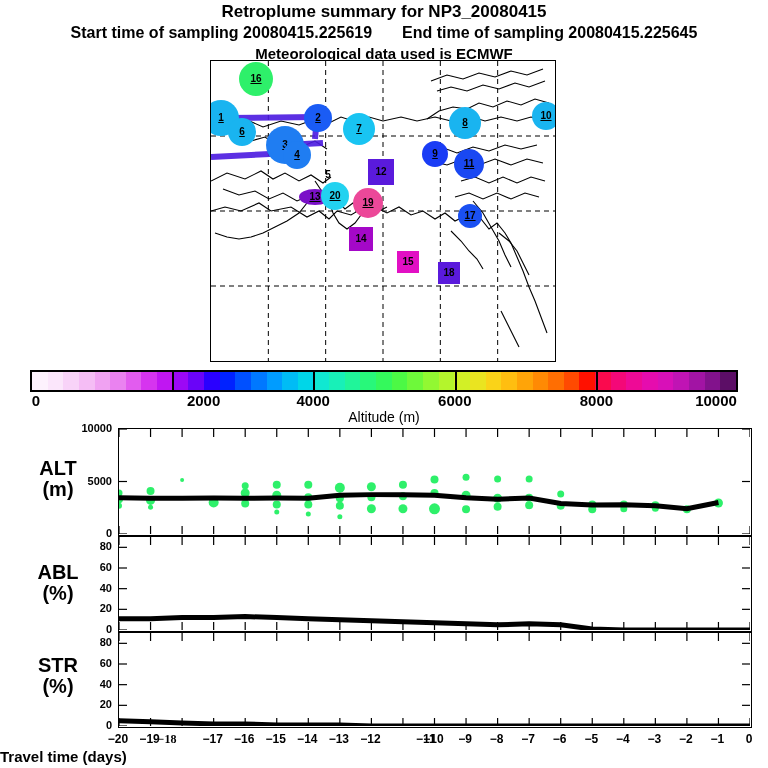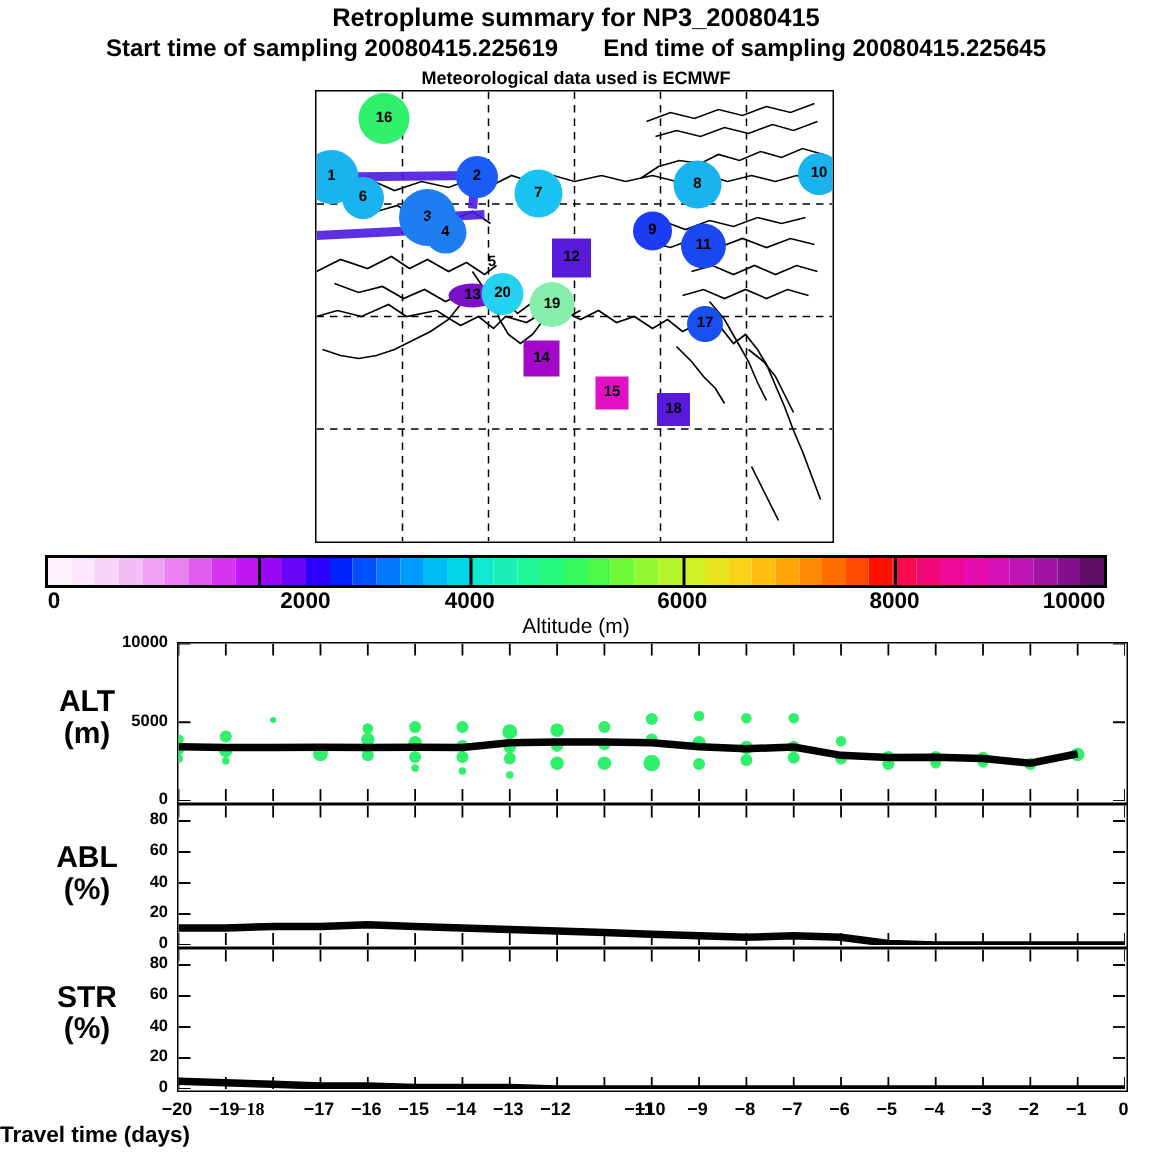--- a/index.html
+++ b/index.html
@@ -2,31 +2,31 @@
 <html><head>
 <meta charset="utf-8">
 <style>
   html,body{margin:0;padding:0;background:#fff;}
   body{width:768px;height:768px;position:relative;overflow:hidden;
        font-family:"Liberation Sans", sans-serif;color:#000;}
   .abs{position:absolute;}
   .ttl{width:768px;text-align:center;font-weight:bold;white-space:nowrap;}
   #title-main{top:2px;left:0;font-size:17px;}
   #subtitle-row{top:24px;left:0;font-size:16px;}
-  #subtitle-met{top:45px;left:0;font-size:12px;}
+  #subtitle-met{top:45px;left:0;font-size:15px;}
   #sub-start{margin-right:30px;}
 
   
   #map-panel{left:210px;top:60px;width:346px;height:302px;
              border:1.5px solid #000;box-sizing:border-box;background:#fff;overflow:hidden;}
   #map-svg{position:absolute;left:0;top:0;}
   .mk{position:absolute;transform:translate(-50%,-50%);
       display:flex;align-items:center;justify-content:center;
       font-size:10px;font-weight:bold;color:#000;line-height:1;}
-  .mk.circle{border-radius:50%;}
+  .mk.circle{border-radius:50%;text-decoration:underline;}
 
   
   #colorbar-wrap{left:30px;top:370px;width:708px;height:22px;
                  border:2px solid #000;box-sizing:border-box;display:flex;}
   #colorbar-wrap div{height:100%;flex:1 1 auto;}
   .cb-sep{position:absolute;top:370px;width:2px;height:22px;background:#000;}
   #cb-labels{left:0;top:392px;width:768px;height:20px;}
   .cb-lab{position:absolute;font-size:15px;font-weight:bold;transform:translateX(-50%);}
   #cb-axis-title{left:0;top:409px;width:768px;text-align:center;font-size:14px;}
 
@@ -118,21 +118,21 @@
     <div class="mk circle" style="left: 74px; top: 84px; width: 38px; height: 38px; background: rgb(31, 125, 242);">3</div>
     <div class="mk circle" style="left: 86px; top: 94px; width: 28px; height: 28px; background: rgb(31, 125, 242);">4</div>
     <div class="mk" style="left: 117px; top: 114px;">5</div>
     <div class="mk circle" style="left: 148px; top: 68px; width: 32px; height: 32px; background: rgb(25, 196, 242);">7</div>
     <div class="mk circle" style="left: 254px; top: 62px; width: 32px; height: 32px; background: rgb(25, 180, 240);">8</div>
     <div class="mk circle" style="left: 224px; top: 93px; width: 26px; height: 26px; background: rgb(26, 60, 245);">9</div>
     <div class="mk circle" style="left: 258px; top: 103px; width: 30px; height: 30px; background: rgb(26, 72, 242);">11</div>
     <div class="mk" style="left: 170px; top: 111px; width: 26px; height: 26px; background: rgb(90, 26, 220);">12</div>
     <div class="mk circle" style="left: 104px; top: 136px; width: 32px; height: 16px; background: rgb(122, 16, 200);">13</div>
     <div class="mk circle" style="left: 124px; top: 135px; width: 28px; height: 28px; background: rgb(34, 210, 240);">20</div>
-    <div class="mk circle" style="left: 157px; top: 142px; width: 30px; height: 30px; background: #86efac;">19</div>
+    <div class="mk circle" style="left: 157px; top: 142px; width: 30px; height: 30px; background: #ec4899;">19</div>
     <div class="mk" style="left: 150px; top: 178px; width: 24px; height: 24px; background: rgb(164, 8, 200);">14</div>
     <div class="mk" style="left: 197px; top: 201px; width: 22px; height: 22px; background: rgb(226, 16, 196);">15</div>
     <div class="mk" style="left: 238px; top: 212px; width: 22px; height: 22px; background: rgb(90, 26, 220);">18</div>
     <div class="mk circle" style="left: 259px; top: 155px; width: 24px; height: 24px; background: rgb(26, 80, 242);">17</div>
     <div class="mk circle" style="left: 335px; top: 55px; width: 28px; height: 28px; background: rgb(25, 180, 240);">10</div>
   </div>
 
 <div class="abs" id="colorbar-wrap">
     <div style="background: rgb(253, 242, 253);"></div>
     <div style="background: rgb(251, 230, 251);"></div>

